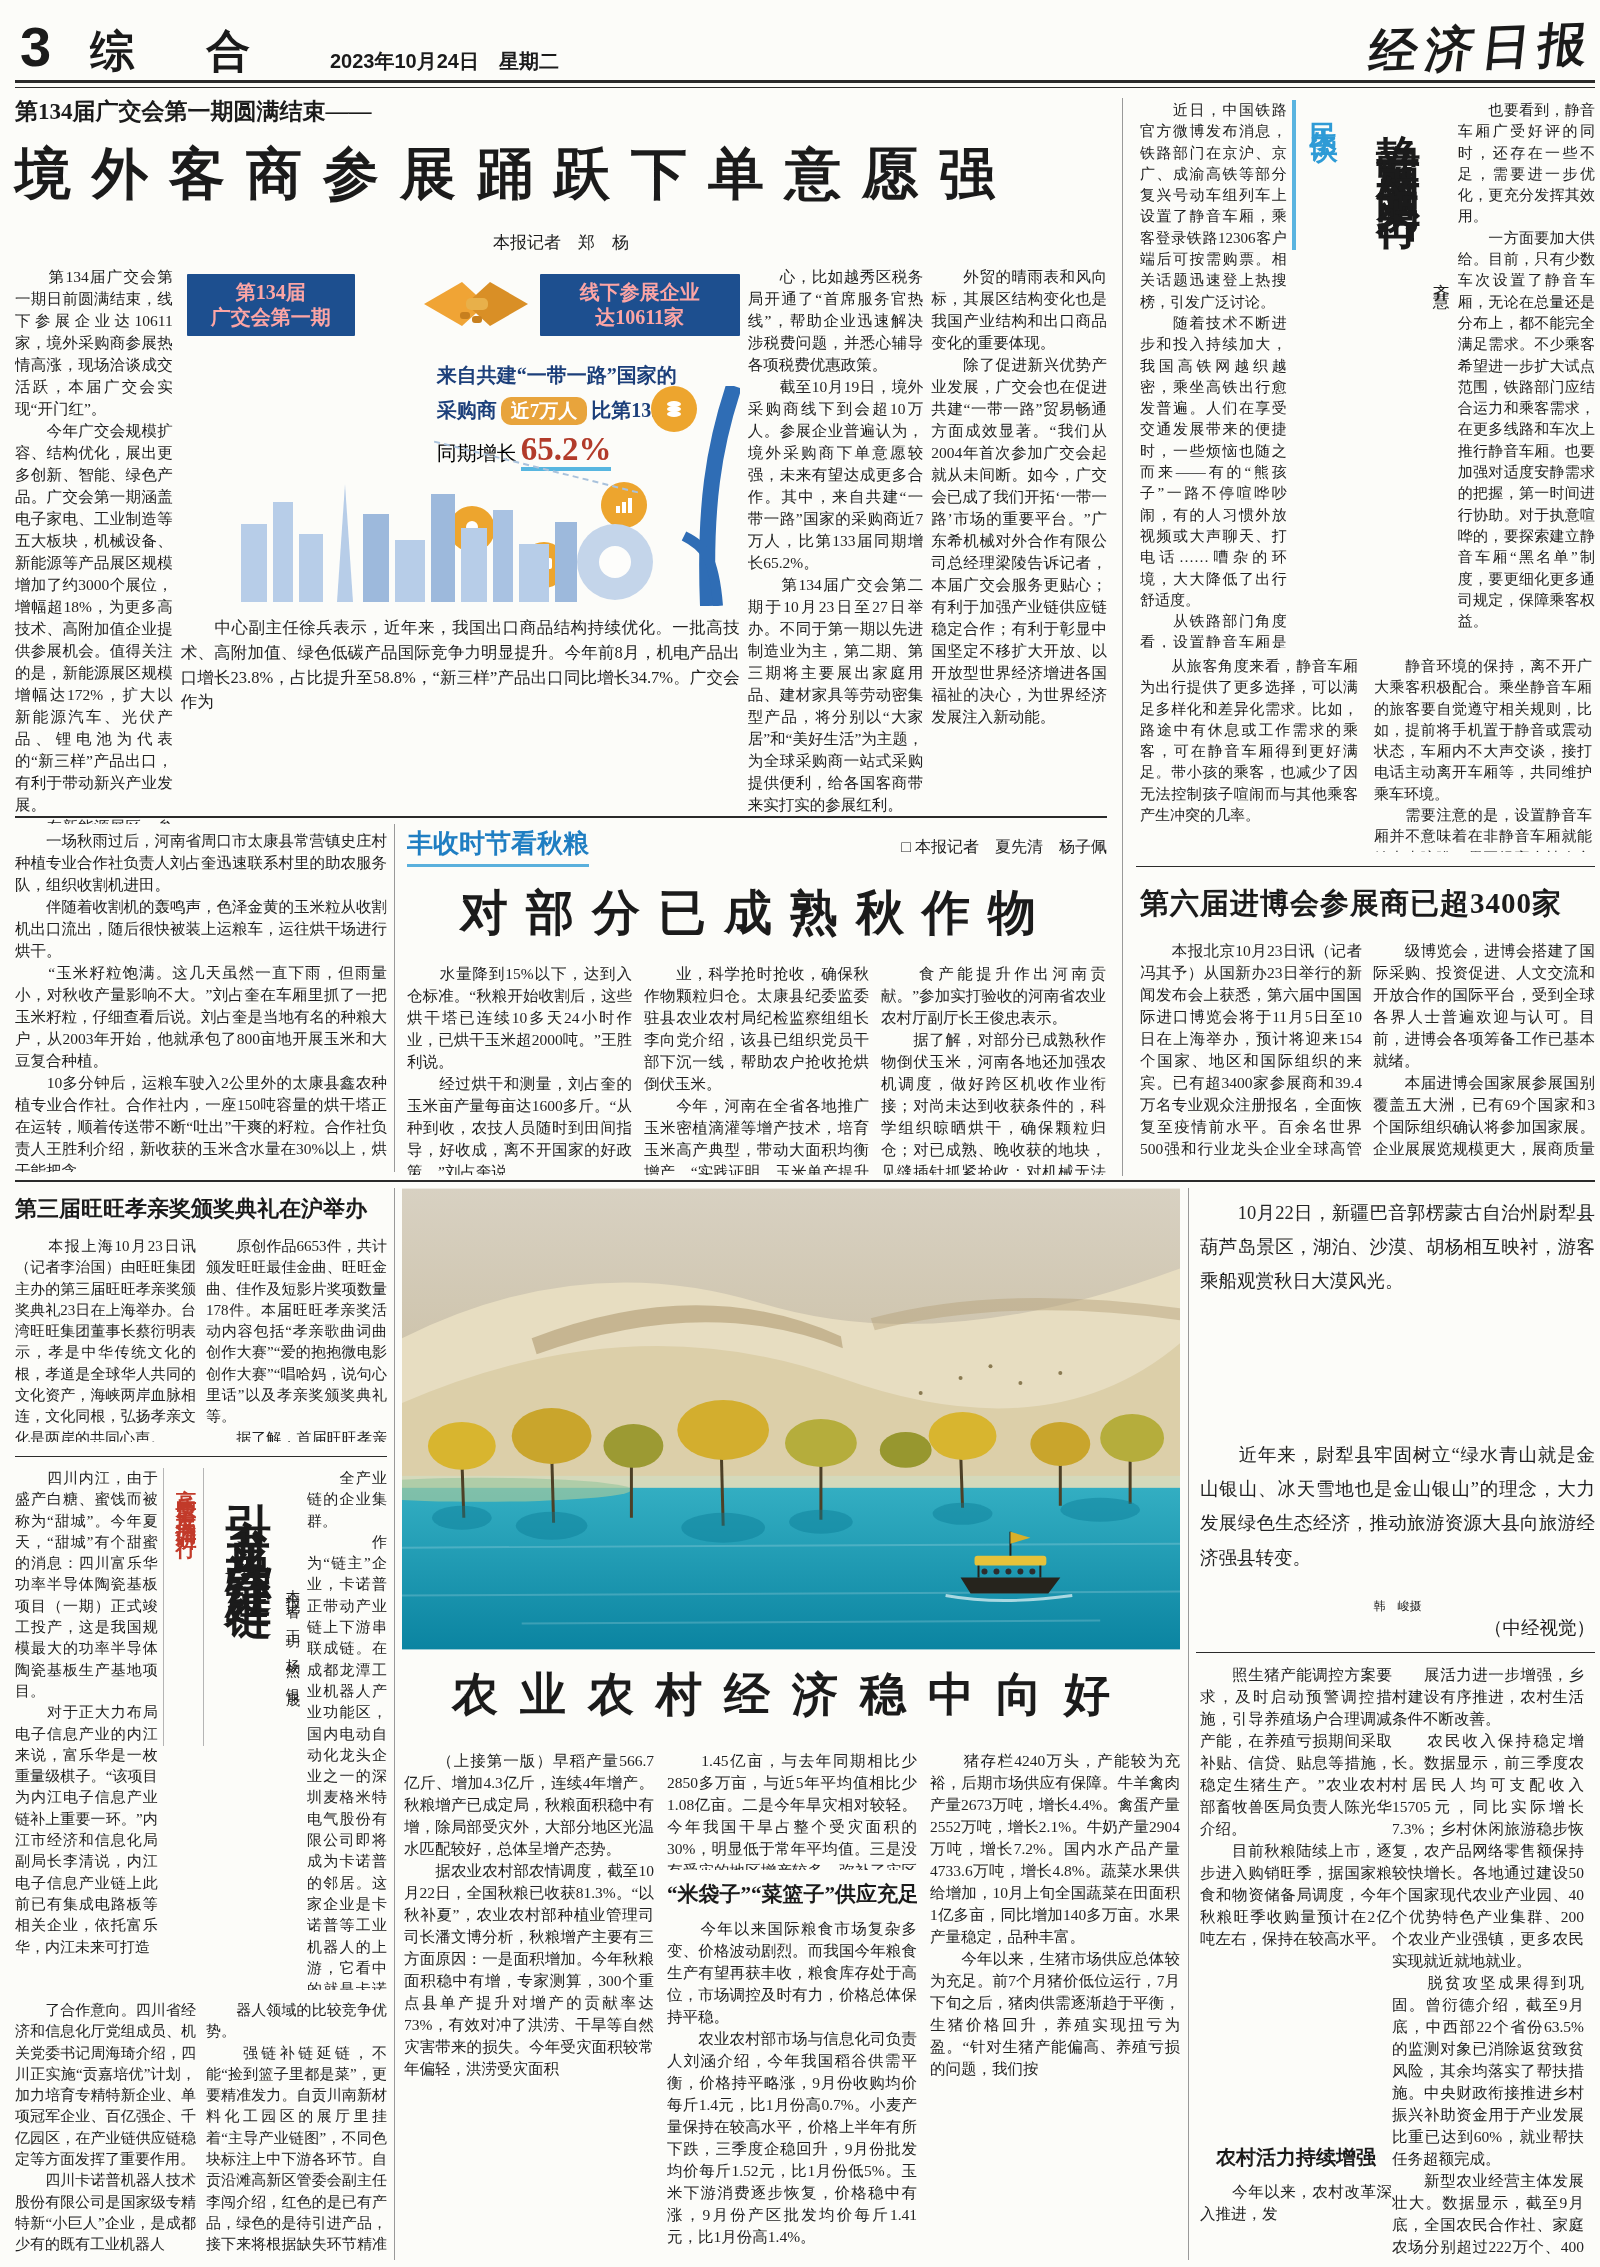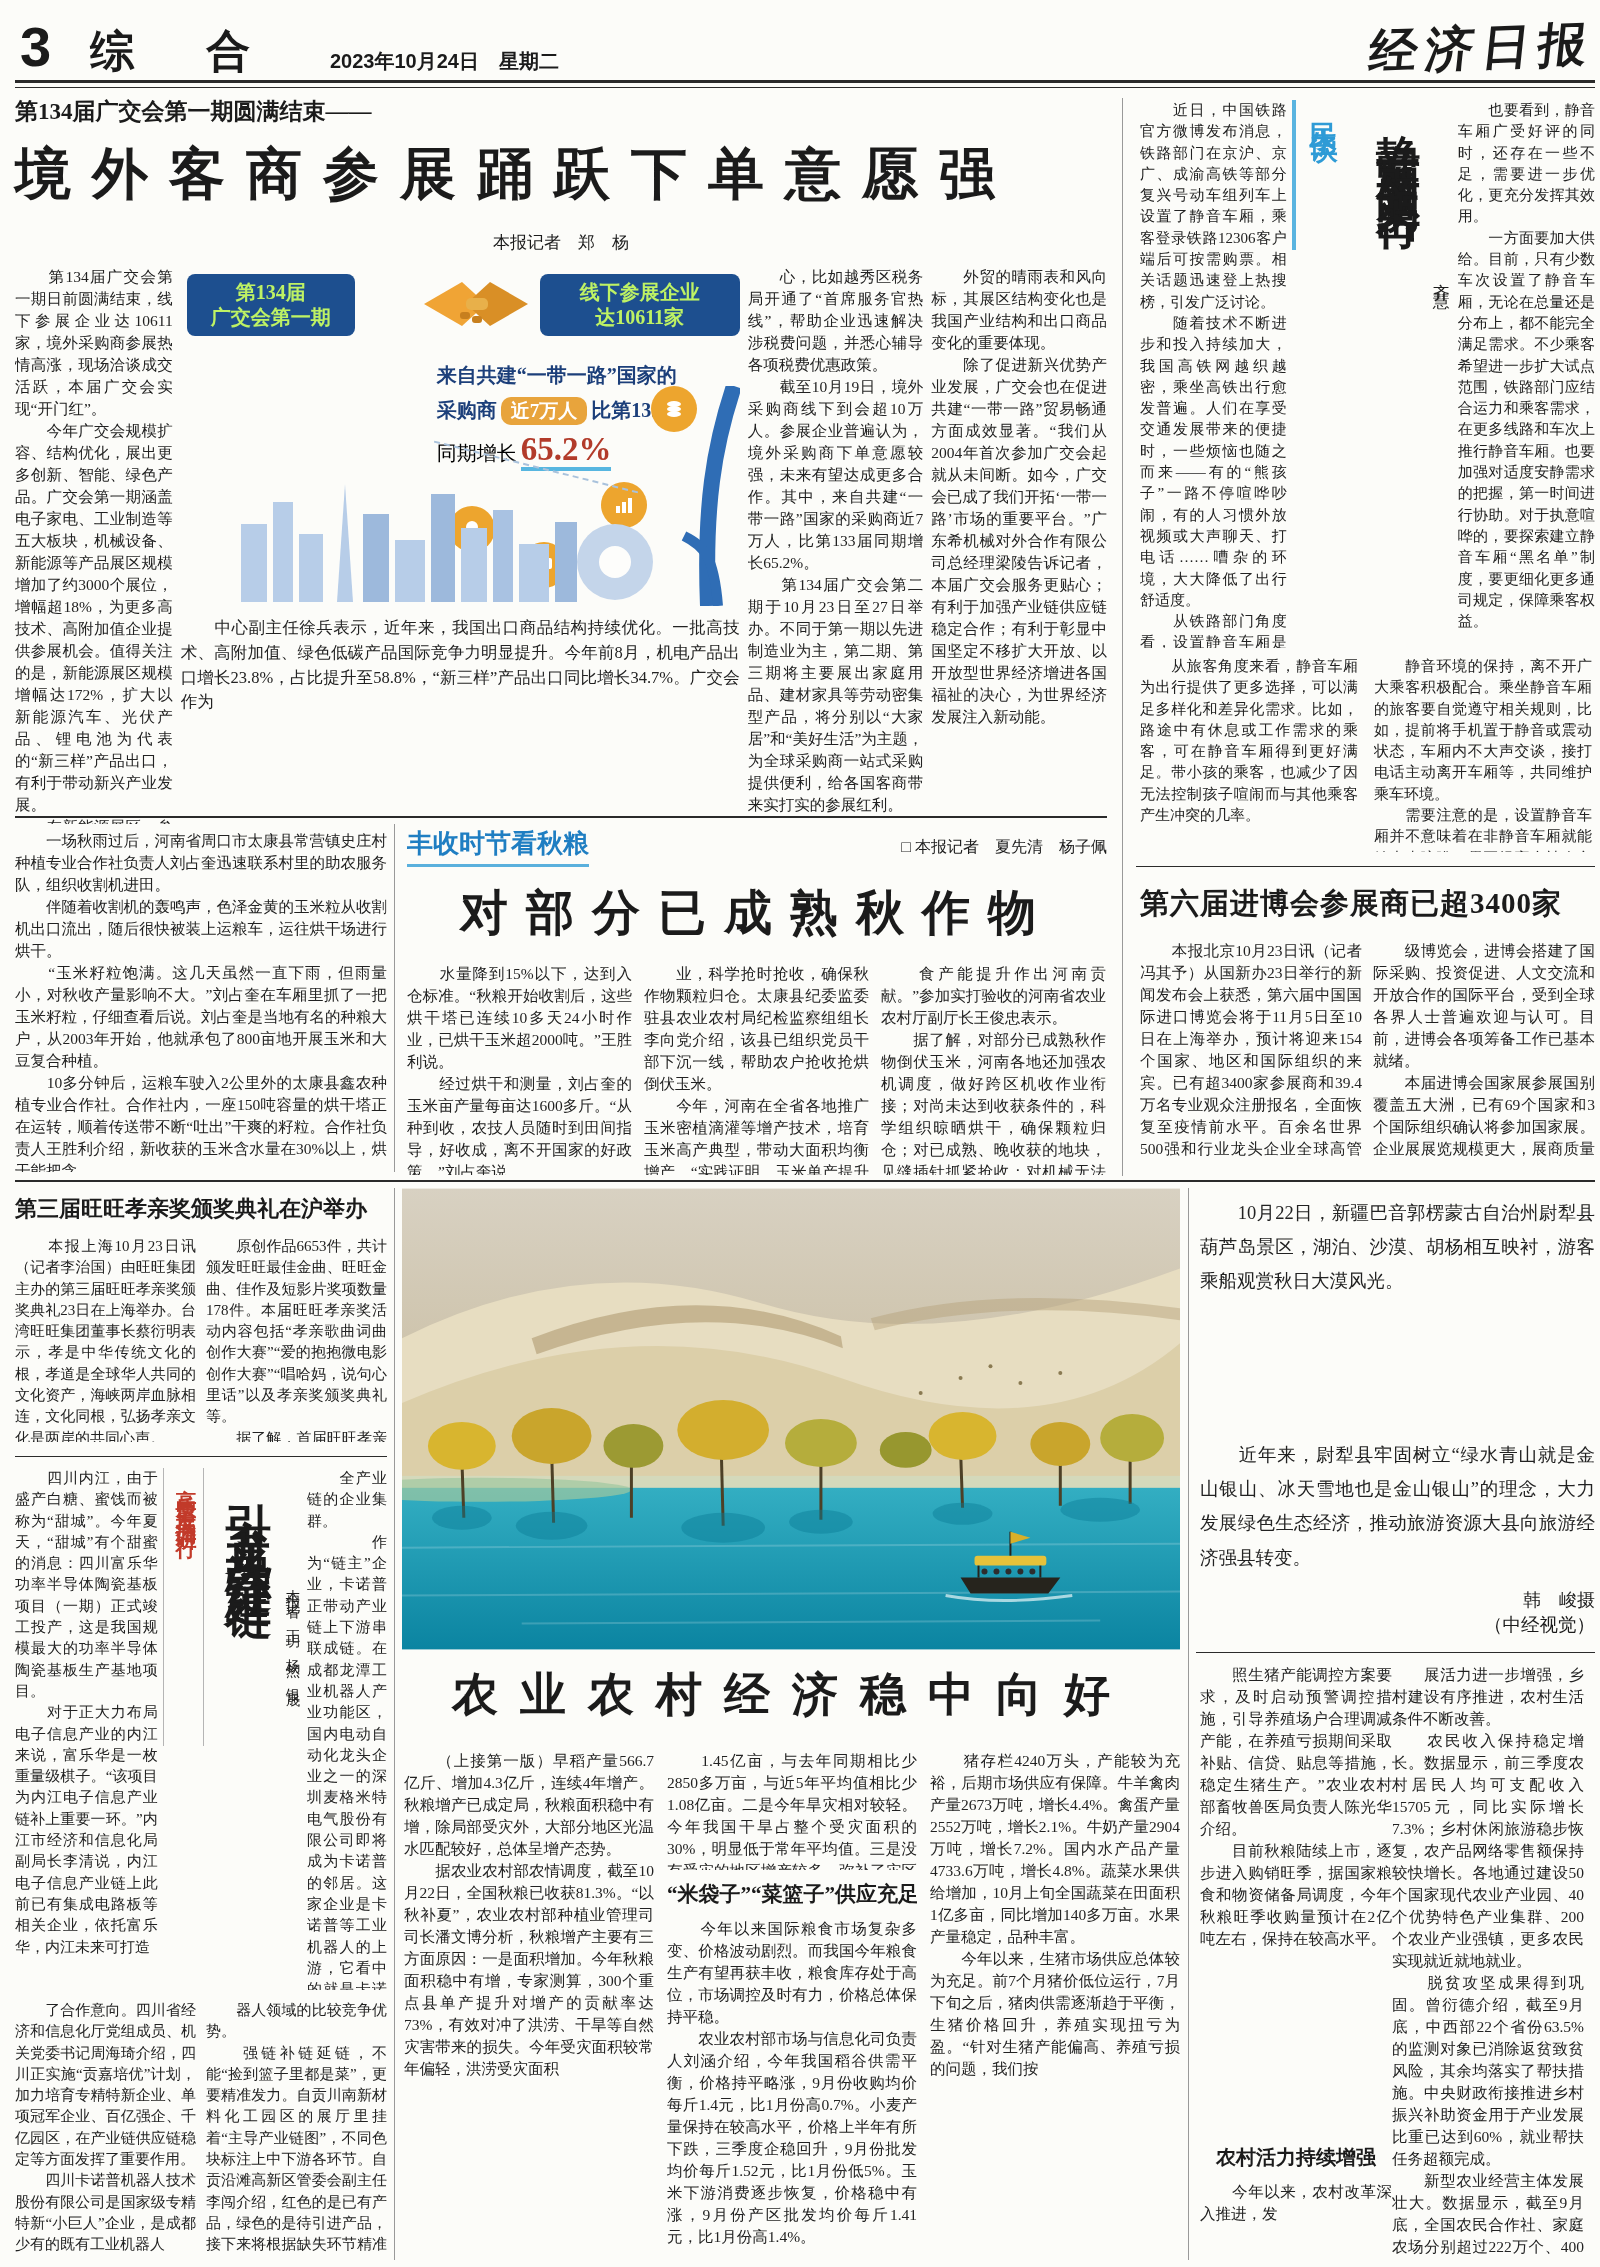--- a/index.html
+++ b/index.html
@@ -8,22 +8,22 @@
   .abs{position:absolute}
   .hei{font-family:"Liberation Sans","DejaVu Sans",sans-serif}
   .txt{font-size:15.5px;line-height:1.42;text-align:justify;white-space:pre-line;overflow:hidden;color:#222}
   .cols{display:flex}
   .vrule{position:absolute;width:1px;background:#999}
   .hrule{position:absolute;background:#2b2b2b}
   .vert{writing-mode:vertical-rl}
   .pill{display:inline-block;background:#e8a43c;color:#fff;font-weight:bold;border-radius:10px;padding:1px 10px;white-space:nowrap}
   .kickerblue{color:#1f7ec2;font-weight:900;border-bottom:3px solid #5ab0dd;padding-bottom:3px}
   .subhead{font-weight:900;text-align:center;font-size:21px;margin:10px 0;white-space:nowrap;overflow:hidden}
-  .navybox{background:#1d4f8f;color:#bef264;font-weight:bold;text-align:center;white-space:pre-line;
-           border-radius:8px;display:flex;align-items:center;justify-content:center;line-height:1.25}
+  .navybox{background:#1d4f8f;color:#fca5a5;font-weight:bold;text-align:center;white-space:pre-line;
+           border-radius:1px;display:flex;align-items:center;justify-content:center;line-height:1.25}
   .icircle{width:46px;height:46px;border-radius:50%;background:#eda52e;display:flex;align-items:center;justify-content:center}
 </style>
 </head>
 <body>
 
 <div class="page">
 
   <div class="abs hei" style="left:20px;top:14px;font-size:56px;font-weight:900">3</div>
   <div class="abs hei" style="left:90px;top:22px;font-size:44px;font-weight:900;letter-spacing:30px">综 合</div>
   <div class="abs hei" style="left:330px;top:48px;font-size:20px;font-weight:bold">2023年10月24日　星期二</div>
@@ -284,21 +284,21 @@
         <line x1="610" y1="344" x2="610" y2="368" stroke="#26241d" stroke-width="2"></line>
         <path d="M610,344 L630,350 L610,356 Z" fill="#d8b02a"></path>
         <path d="M545,408 Q600,418 672,408" stroke="#e8f6f8" stroke-width="3" fill="none" opacity=".7"></path>
       </g>
     </svg>
   </div>
 
   <div class="abs" style="left:1200px;top:1196px;width:395px">
     <div class="txt" style="font-size:18.5px;line-height:1.85;height:240px">　　10月22日，新疆巴音郭楞蒙古自治州尉犁县葫芦岛景区，湖泊、沙漠、胡杨相互映衬，游客乘船观赏秋日大漠风光。</div>
     <div class="txt" style="font-size:18.5px;line-height:1.85;height:150px;margin-top:2px">　　近年来，尉犁县牢固树立“绿水青山就是金山银山、冰天雪地也是金山银山”的理念，大力发展绿色生态经济，推动旅游资源大县向旅游经济强县转变。</div>
-    <div style="font-size:18px;text-align:right;margin-top:0">韩　峻摄</div>
+    <div style="font-size:12px;text-align:center;margin-top:10px">韩　峻摄</div>
     <div style="font-size:18.5px;text-align:right">（中经视觉）</div>
   </div>
   <div class="hrule" style="left:1196px;top:1652px;width:399px;height:1px"></div>
 
   <div class="abs" style="left:15px;top:1468px;width:372px">
     <div class="cols" style="gap:5px;height:522px">
       <div class="txt" style="width:146px;height:522px;font-size:15px">　　四川内江，由于盛产白糖、蜜饯而被称为“甜城”。今年夏天，“甜城”有个甜蜜的消息：四川富乐华功率半导体陶瓷基板项目（一期）正式竣工投产，这是我国规模最大的功率半导体陶瓷基板生产基地项目。
 　　对于正大力布局电子信息产业的内江来说，富乐华是一枚重量级棋子。“该项目为内江电子信息产业链补上重要一环。”内江市经济和信息化局副局长李清说，内江电子信息产业链上此前已有集成电路板等相关企业，依托富乐华，内江未来可打造</div>
       <div class="vert" style="width:34px;color:#c23a2a;font-weight:900;font-size:21px;letter-spacing:7px;border-left:1px solid #b5b5b5;border-right:1px solid #b5b5b5;padding:4px 3px;height:270px">高质量发展调研行</div>
       <div class="vert" style="width:64px;font-size:46px;font-weight:900;letter-spacing:13px;line-height:1">引育龙头强链延链</div>

